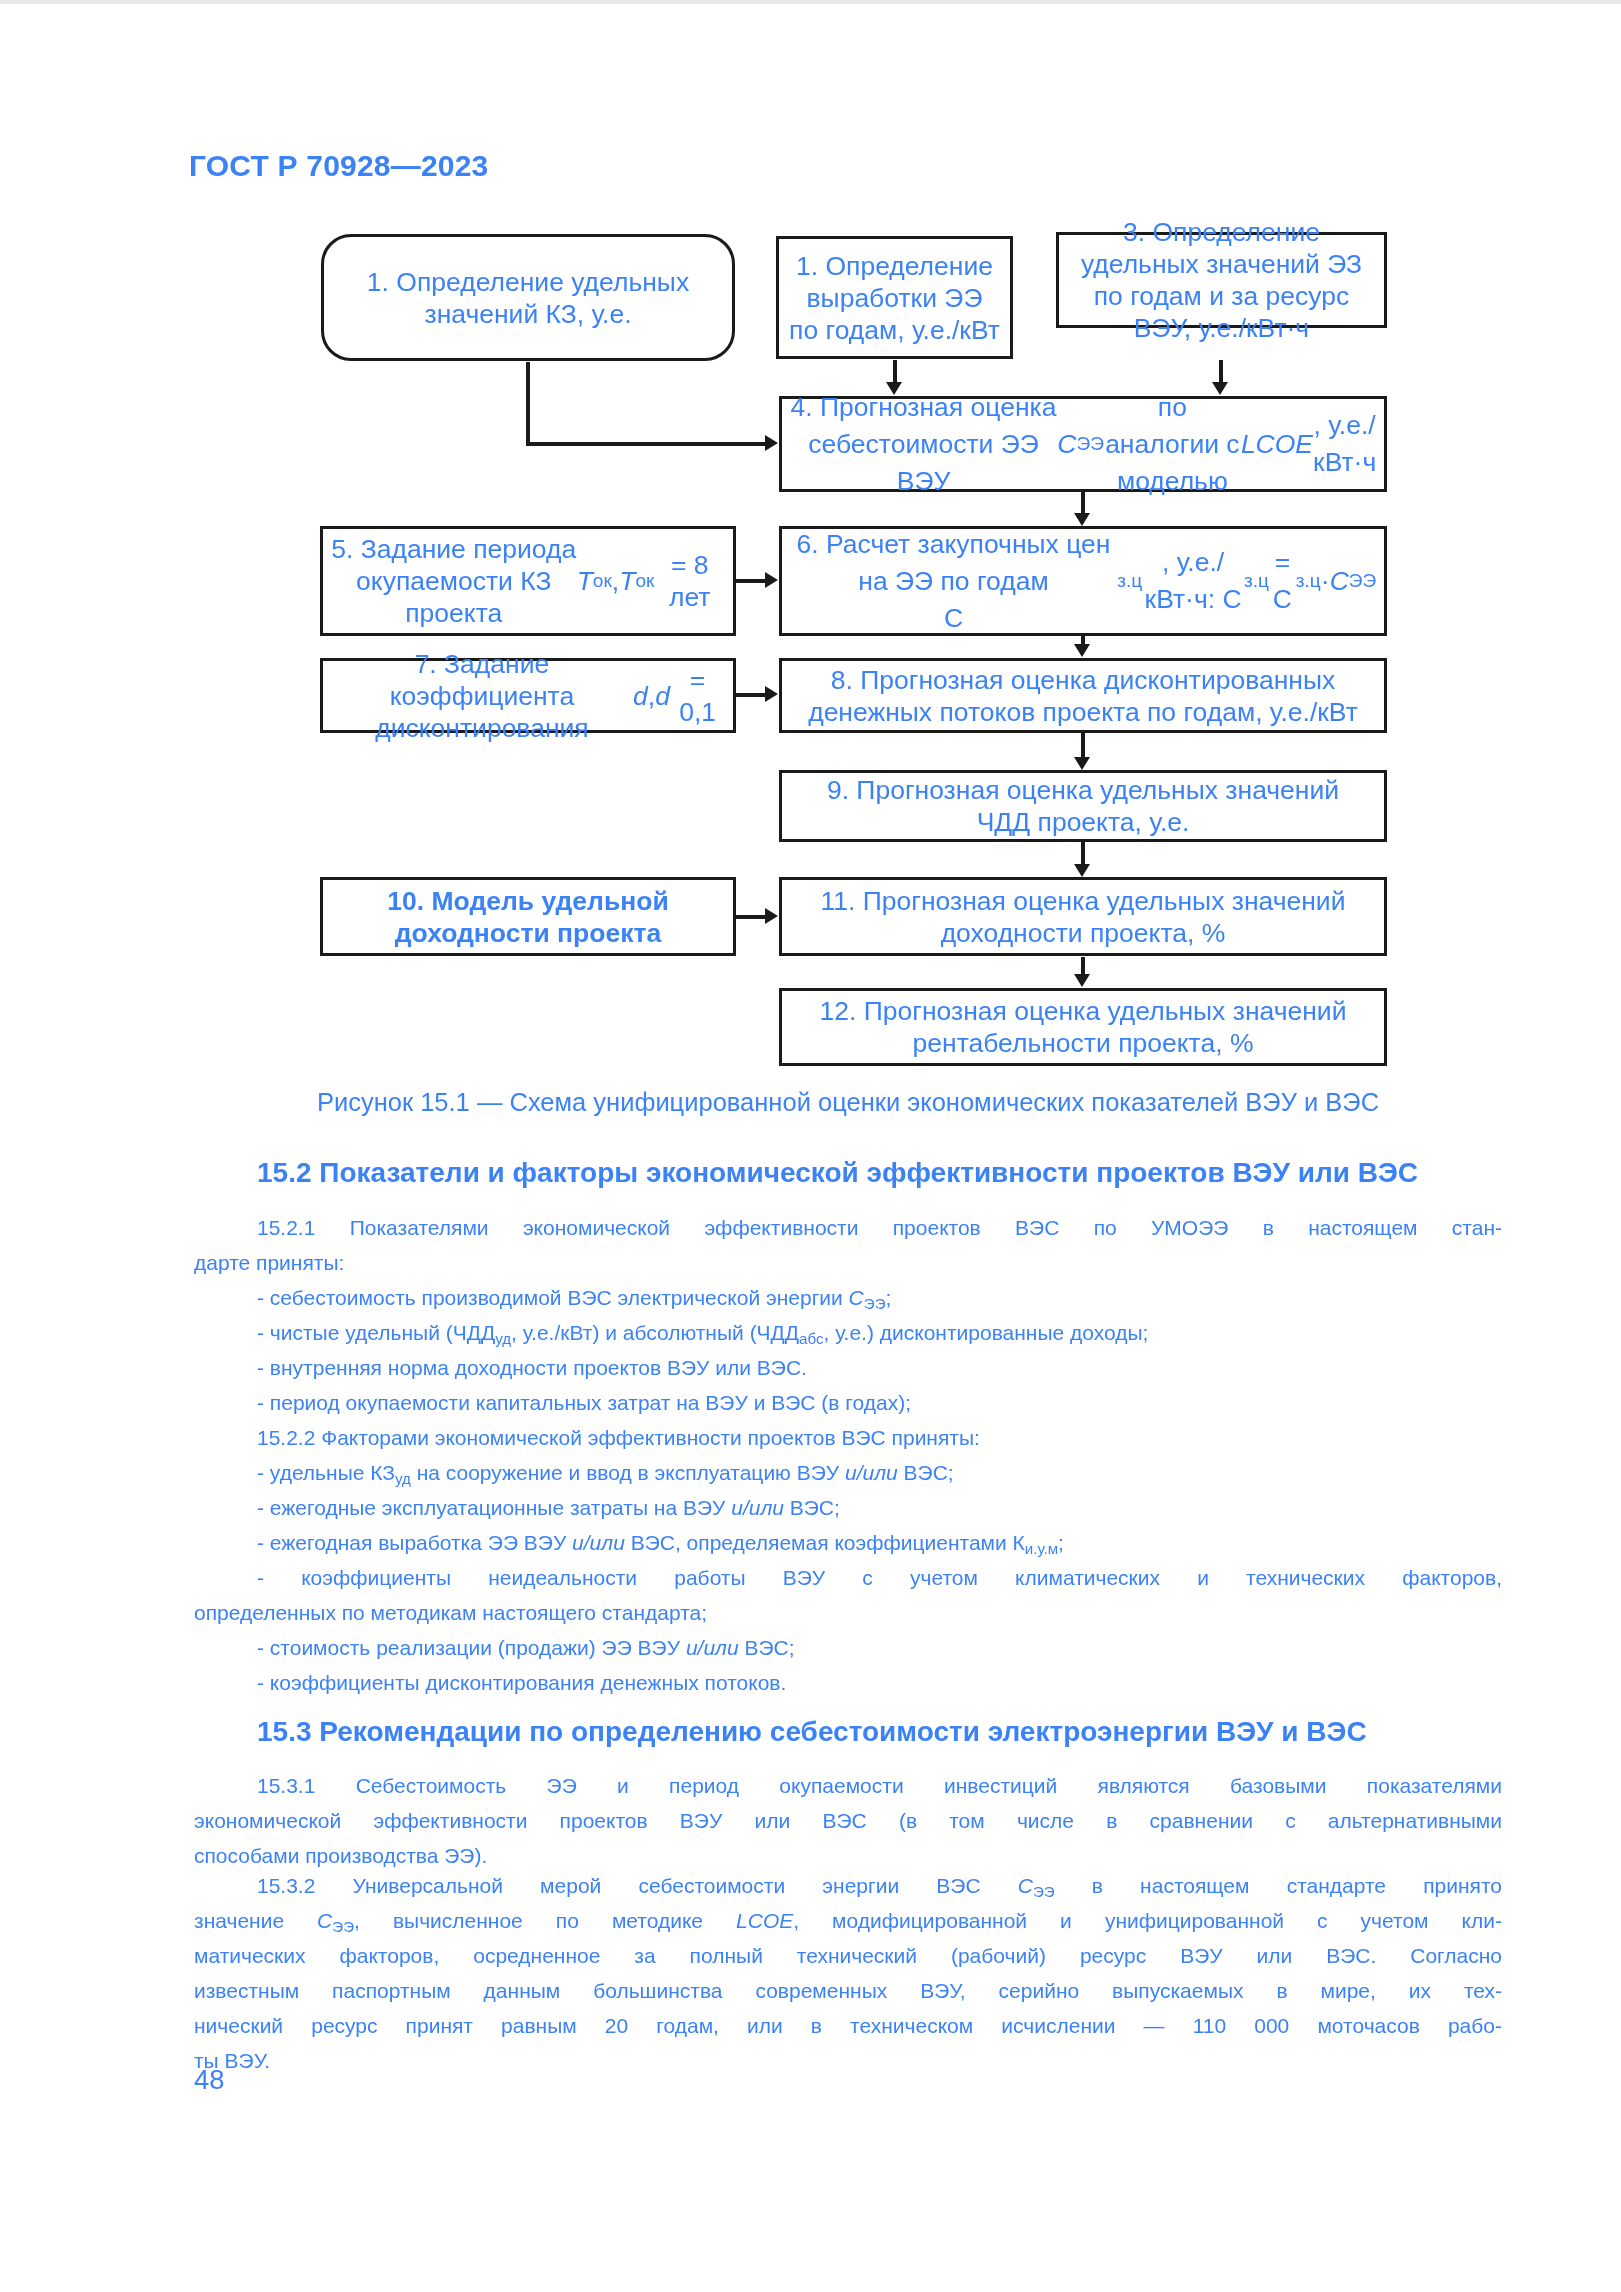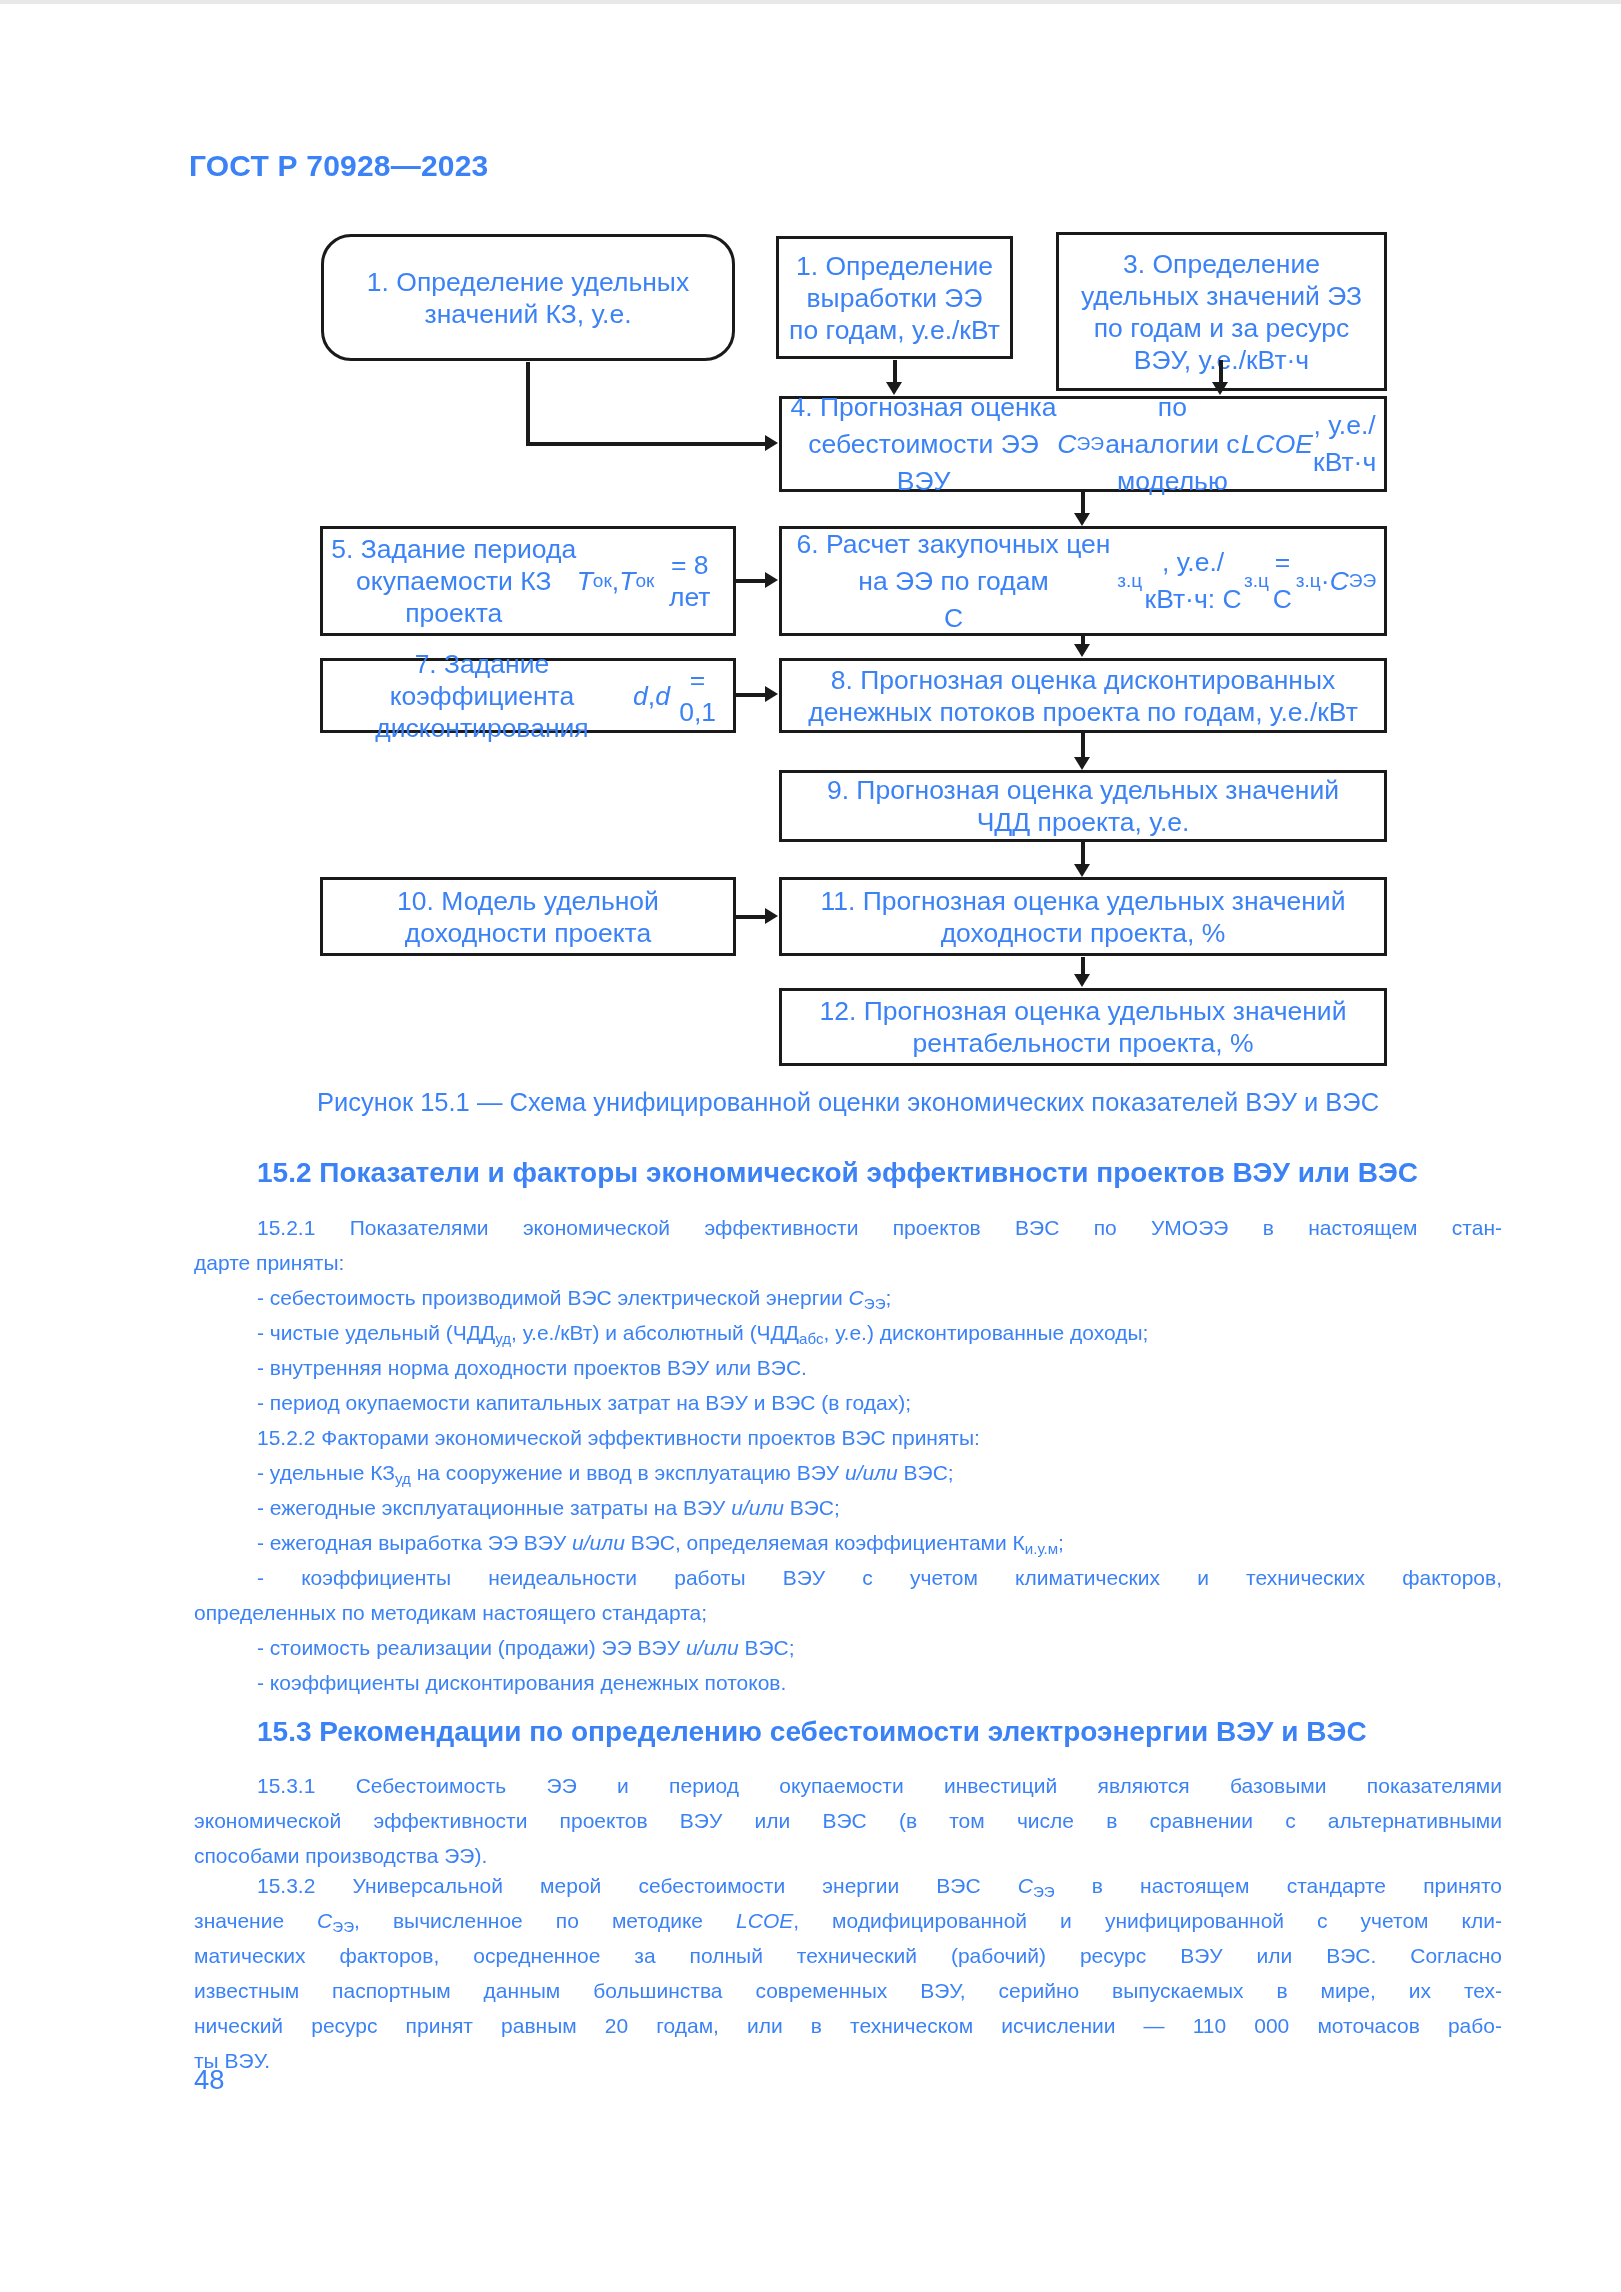--- a/index.html
+++ b/index.html
@@ -38,38 +38,38 @@
 
 <div class="page">
 
   <div class="abs hdr" style="left:189px;top:145px;">ГОСТ Р 70928—2023</div>
 
   <div class="fbox" style="left:321px;top:230px;width:414px;height:127px;border-radius:30px;">1. Определение удельных
 значений КЗ, у.е.</div>
   <div class="fbox" style="left:776px;top:232px;width:237px;height:123px;">1. Определение
 выработки ЭЭ
 по годам, у.е./кВт</div>
-  <div class="fbox" style="left:1056px;top:228px;width:331px;height:159px;">3. Определение
+  <div class="fbox" style="left:1056px;top:228px;width:331px;height:96px;">3. Определение
 удельных значений ЭЗ
 по годам и за ресурс
 ВЭУ, у.е./кВт·ч</div>
   <div class="fbox" style="left:779px;top:392px;width:608px;height:96px;line-height:37px;">4. Прогнозная оценка себестоимости ЭЭ ВЭУ
 <i>С</i><sub>ЭЭ</sub> по аналогии с моделью <i>LCOE</i>, у.е./кВт·ч</div>
   <div class="fbox" style="left:320px;top:522px;width:416px;height:110px;">5. Задание периода
 окупаемости КЗ проекта <i>Т</i><sub>ок</sub>,
 <i>Т</i><sub>ок</sub> = 8 лет</div>
   <div class="fbox" style="left:779px;top:522px;width:608px;height:110px;line-height:37px;">6. Расчет закупочных цен на ЭЭ по годам
 С<sub>з.ц</sub>, у.е./кВт·ч:  С<sub>з.ц</sub> = С<sub>з.ц</sub> · <i>С</i><sub>ЭЭ</sub></div>
   <div class="fbox" style="left:320px;top:654px;width:416px;height:75px;">7. Задание коэффициента
 дисконтирования <i>d</i>, <i>d</i> = 0,1</div>
   <div class="fbox" style="left:779px;top:654px;width:608px;height:75px;">8. Прогнозная оценка дисконтированных
 денежных потоков проекта по годам, у.е./кВт</div>
   <div class="fbox" style="left:779px;top:766px;width:608px;height:72px;">9. Прогнозная оценка удельных значений
 ЧДД проекта, у.е.</div>
-  <div class="fbox" style="left:320px;top:873px;width:416px;height:79px;">10. Модель удельной
+  <div class="fbox" style="left:320px;top:873px;width:416px;height:79px;font-weight:bold;">10. Модель удельной
 доходности проекта</div>
   <div class="fbox" style="left:779px;top:873px;width:608px;height:79px;">11. Прогнозная оценка удельных значений
 доходности проекта, %</div>
   <div class="fbox" style="left:779px;top:984px;width:608px;height:78px;">12. Прогнозная оценка удельных значений
 рентабельности проекта, %</div>
 
   <div>
     <div class="shaft" style="left:526px;top:358px;width:3.9px;height:82px;"></div>
     <div class="shaft" style="left:526px;top:438px;width:239px;height:3.9px;"></div>
     <div class="head-right" style="left:765px;top:431px;"></div>

